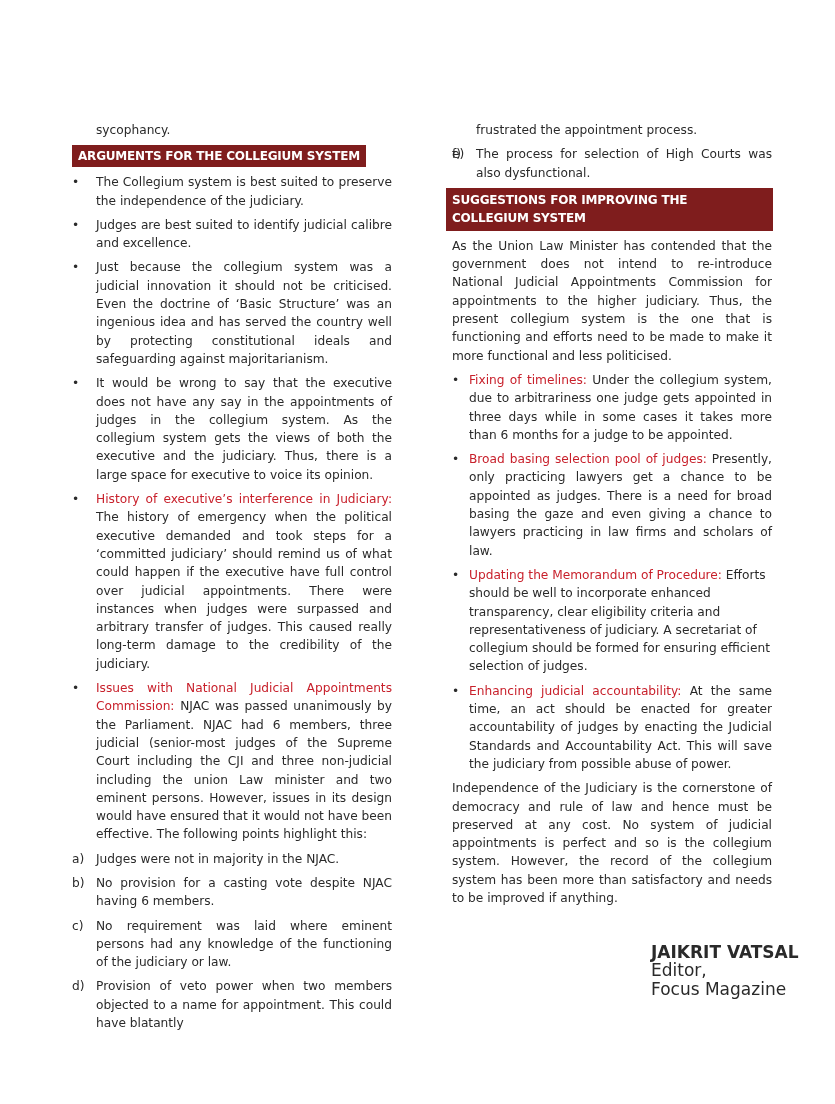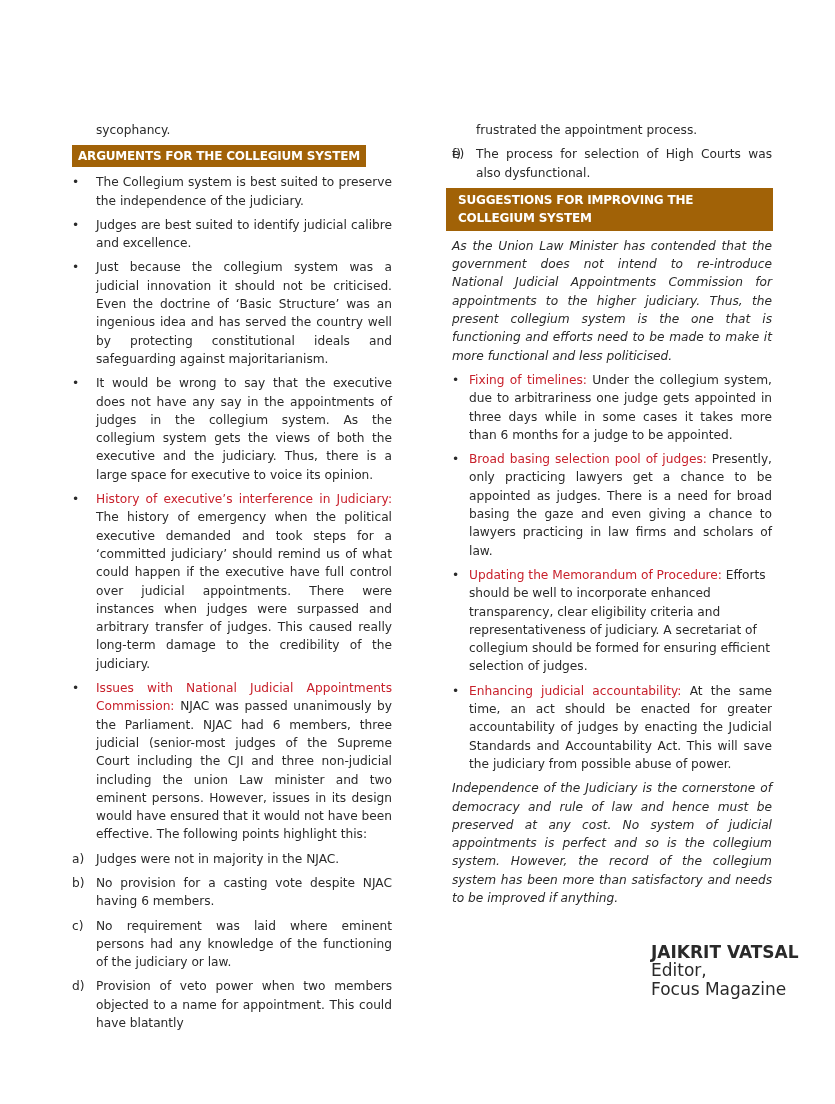--- a/index.html
+++ b/index.html
@@ -7,32 +7,32 @@
     width: 835px; height: 1104px; position: relative; overflow: hidden;
     font-family: "DejaVu Sans", "Liberation Sans", sans-serif;
     color: #2a2a2a;
   }
   .col { position: absolute; top: 121px; font-size: 12.2px; line-height: 18.3px; }
   .col-left { left: 72px; width: 320px; }
   .col-right { left: 416px; width: 325px; margin-left: 31px; }
   p { margin: 0; text-align: justify; }
   .cont { padding-left: 24px; margin-bottom: 6px; }
   .heading {
-    background: #a16207; color: #ffffff; font-weight: bold;
+    background: #7f1d1d; color: #ffffff; font-weight: bold;
     font-size: 12px; line-height: 18px; padding: 2px 6px; margin-bottom: 6px;
     display: inline-block; letter-spacing: -0.2px;
   }
-  .heading-wide { display: block; width: 327px; box-sizing: border-box; padding: 3px 12px; margin-left: -1px; line-height: 18.5px; }
+  .heading-wide { display: block; width: 327px; box-sizing: border-box; padding: 3px 6px; margin-left: -1px; line-height: 18.5px; }
   ul, ol { list-style: none; margin: 0; padding: 0; }
   .item { position: relative; padding-left: 24px; margin-bottom: 6px; text-align: justify; }
   .item .marker { position: absolute; left: 0; top: 0; }
   .item.r { padding-left: 22px; }
   .item.r .marker { left: 5px; }
   .red { color: #c8202b; text-decoration-color: #c8202b; }
-  .para { padding-left: 5px; margin-bottom: 6px; font-style: italic; }
+  .para { padding-left: 5px; margin-bottom: 6px; }
   .sign { position: absolute; left: 651px; top: 943px; font-size: 17px; line-height: 18.3px; color: #2a2a2a; }
   .sign .name { font-weight: bold; }
 </style>
 </head>
 <body>
 
 <div class="col col-left">
   <p class="cont">sycophancy.</p>
   <div class="heading">ARGUMENTS FOR THE COLLEGIUM SYSTEM</div>
 

